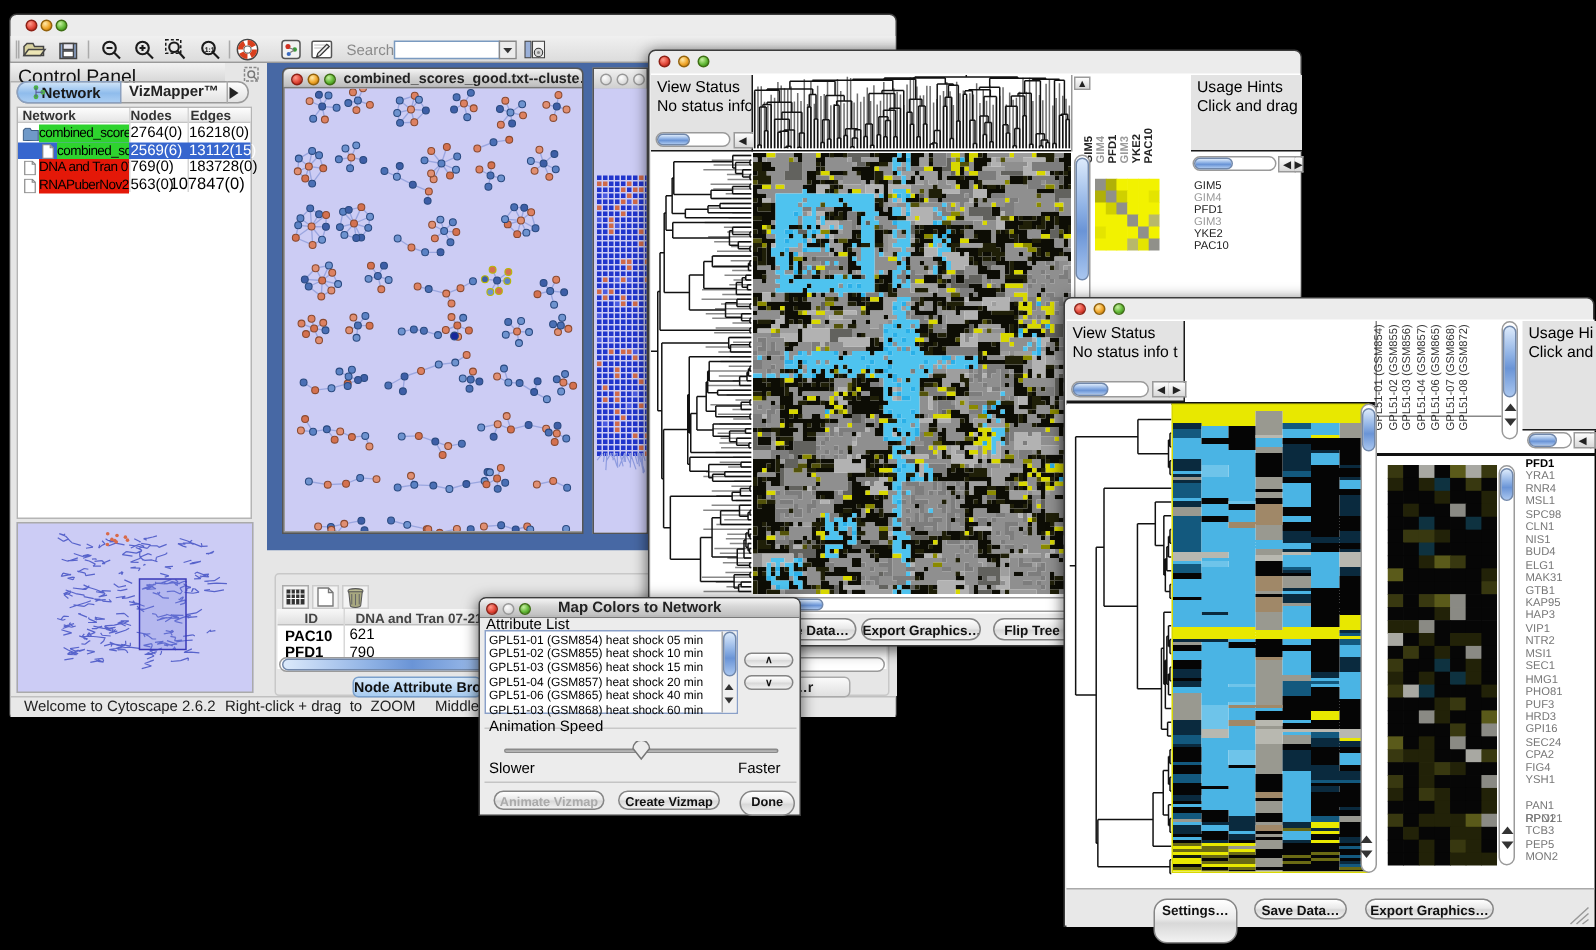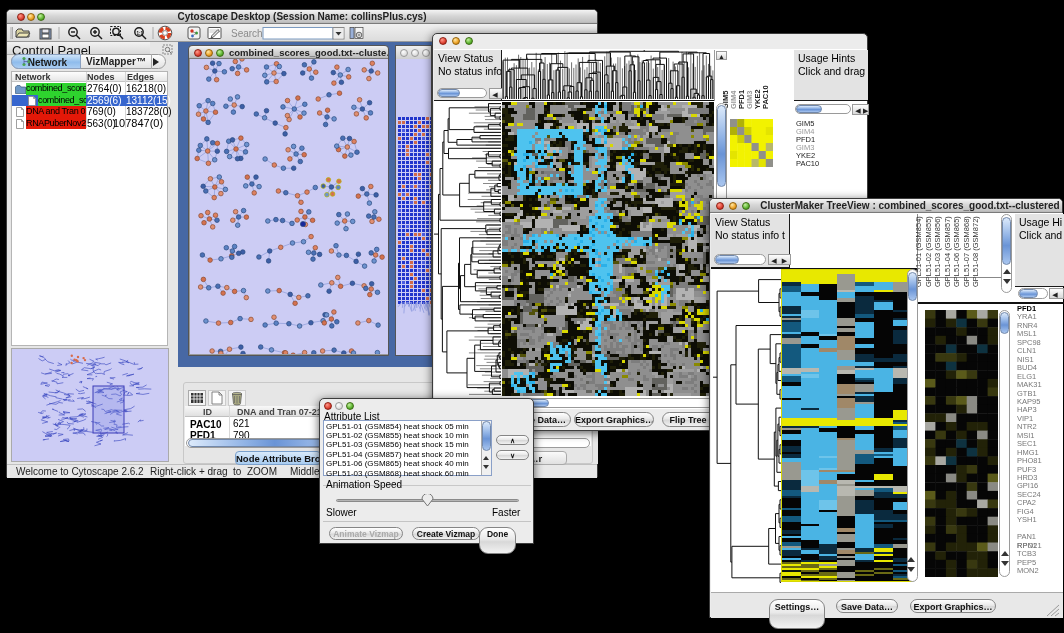--- a/index.html
+++ b/index.html
@@ -13,21 +13,20 @@
 .sbtrack{position:absolute;background:#fff;border:1px solid #9a9a9a;border-radius:7px}
 .sbthumb{position:absolute;border-radius:6px;background:linear-gradient(180deg,#dceafb,#8fb2e5 40%,#6a94d6 60%,#a9c6ef);border:1px solid #7188ab}
 .sbthumbh{position:absolute;border-radius:6px;background:linear-gradient(90deg,#dceafb,#8fb2e5 40%,#6a94d6 60%,#a9c6ef);border:1px solid #7188ab}
 .btn{position:absolute;background:linear-gradient(#fff,#e9e9e9 45%,#d8d8d8 55%,#f2f2f2);border:1px solid #858585;border-radius:9px;font-size:9.5px;font-weight:bold;color:#111;text-align:center;white-space:nowrap;overflow:hidden}
 .statusbox{position:absolute;background:#e3e3e3;border-right:1.5px solid #1a1a1a;border-bottom:1.5px solid #1a1a1a;font-size:10.5px;color:#000;line-height:13px;padding:2px 0 0 4px;white-space:nowrap;overflow:hidden}
 .arrbox{position:absolute;width:12px;height:11px;background:linear-gradient(#fdfdfd,#d8d8d8);border:1px solid #9a9a9a;font-size:7px;color:#222;text-align:center;line-height:11px}
 .rotlbl{position:absolute;transform:rotate(-90deg);transform-origin:left bottom;font-size:7.5px;color:#222;white-space:nowrap}
 </style></head>
 <body>
 <div class="win" style="left:6px;top:9px;width:592px;height:469px;border-radius:5px 5px 2px 2px">
-    <div class="tbar">Cytoscape Desktop (Session Name: collinsPlus.cys)</div>
     <div class="tl r" style="left:10px"></div>
     <div class="tl y" style="left:20px"></div>
     <div class="tl g" style="left:30px"></div>
     <div class="abs" style="left:0;top:14px;width:100%;height:18px;background:linear-gradient(#f0f0f0,#dcdcdc);border-bottom:1px solid #9a9a9a"></div>
     <svg class="abs" style="left:0;top:14px" width="370" height="18">
 <line x1="4" y1="3" x2="4" y2="15" stroke="#aaa"></line>
       <line x1="5.5" y1="3" x2="5.5" y2="15" stroke="#aaa"></line>
 <g stroke="#444" stroke-width="1">
 <path d="M9 13V7l2-2h4l1 2h6v6z" fill="#d8d2a0"></path>
         <path d="M9 13l3-4h11l-3 4z" fill="#ece5b5"></path>
@@ -1023,21 +1022,20 @@
     <div class="abs" style="left:363px;top:109px;font-size:7.5px;color:#999">GIM3</div>
     <div class="abs" style="left:363px;top:117px;font-size:7.5px;color:#222">YKE2</div>
     <div class="abs" style="left:363px;top:125px;font-size:7.5px;color:#222">PAC10</div>
     <div class="sbtrack" style="left:70px;top:364px;width:211px;height:10px"></div>
     <div class="sbthumb" style="left:72px;top:365px;width:44px;height:8px"></div>
     <div class="btn" style="left:76px;top:378px;width:62px;height:15px;line-height:15px;font-size:9px">Save Data…</div>
     <div class="btn" style="left:141px;top:378px;width:80px;height:15px;line-height:15px;font-size:9px">Export Graphics…</div>
     <div class="btn" style="left:229px;top:378px;width:82px;height:15px;line-height:15px;font-size:9px">Flip Tree Nodes</div>
   </div>
 <div class="win" style="left:709px;top:198px;width:354px;height:420px">
-    <div class="tbar" style="padding-left:48px">ClusterMaker TreeView : combined_scores_good.txt--clustered</div>
     <div class="tl r" style="left:6px"></div>
     <div class="tl y" style="left:19px"></div>
     <div class="tl g" style="left:32px"></div>
     <div class="abs" style="left:1px;top:14px;width:352px;height:379px;background:#fff"></div>
     <div class="statusbox" style="left:1px;top:15px;width:79px;height:54px">View Status<br>No status info t</div>
     <div class="sbtrack" style="left:4px;top:55px;width:52px;height:11px"></div>
     <div class="sbthumb" style="left:5px;top:56px;width:24px;height:9px"></div>
     <div class="arrbox" style="left:58px;top:55px">◀</div>
     <div class="arrbox" style="left:69px;top:55px;border-left:none">▶</div>
     <div class="abs" style="left:1px;top:69px;width:206px;height:1.5px;background:#111"></div>
@@ -1343,20 +1341,21 @@
     <div class="abs" style="left:290.5px;top:362px;width:0;height:0;border-left:4px solid transparent;border-right:4px solid transparent;border-top:5px solid #333"></div>
     <div class="abs" style="left:1px;top:393px;width:352px;height:26px;background:#e8e8e8;border-top:1px solid #aaa"></div>
     <div class="btn" style="left:59px;top:400px;width:56px;height:30px;line-height:14px;font-size:9px">Settings…</div>
     <div class="btn" style="left:126px;top:400px;width:62px;height:14px;line-height:14px;font-size:9px">Save Data…</div>
     <div class="btn" style="left:200px;top:400px;width:86px;height:14px;line-height:14px;font-size:9px">Export Graphics…</div>
     <svg class="abs" style="left:336px;top:405px" width="14" height="13">
       <path d="M13 1L1 12M13 5L5 12M13 9L9 12" stroke="#999" stroke-width="1"></path>
     </svg>
   </div>
 <div class="win" style="left:319px;top:398px;width:215px;height:146px;border-radius:5px 5px 0 0">
+    <div class="tbar" style="height:13px;line-height:13px">Map Colors to Network</div>
     <div class="tl r" style="left:4px;top:2.5px"></div>
     <div class="tl i" style="left:15px;top:2.5px"></div>
     <div class="tl g" style="left:26px;top:2.5px"></div>
     <div class="abs" style="left:4px;top:12px;font-size:10px;color:#000">Attribute List</div>
     <div class="abs" style="left:3px;top:21px;width:169px;height:56px;background:#fff;border:1px solid #8aa0c8"></div>
     <div class="abs" style="left:6px;top:22.5px;font-size:8px;color:#000;white-space:nowrap">GPL51-01 (GSM854) heat shock 05 min</div>
     <div class="abs" style="left:6px;top:31.9px;font-size:8px;color:#000;white-space:nowrap">GPL51-02 (GSM855) heat shock 10 min</div>
     <div class="abs" style="left:6px;top:41.3px;font-size:8px;color:#000;white-space:nowrap">GPL51-03 (GSM856) heat shock 15 min</div>
     <div class="abs" style="left:6px;top:50.7px;font-size:8px;color:#000;white-space:nowrap">GPL51-04 (GSM857) heat shock 20 min</div>
     <div class="abs" style="left:6px;top:60.1px;font-size:8px;color:#000;white-space:nowrap">GPL51-06 (GSM865) heat shock 40 min</div>
@@ -1371,13 +1370,13 @@
     <div class="abs" style="left:4px;top:80px;font-size:10px;color:#000;background:transparent;padding:0 2px">Animation Speed</div>
     <div class="abs" style="left:16px;top:100px;width:183px;height:3px;background:linear-gradient(#9a9a9a,#d0d0d0);border:1px solid #8a8a8a;border-radius:2px"></div>
     <svg class="abs" style="left:101px;top:95px" width="13" height="13">
       <path d="M1 5a5.5 5.5 0 0 1 11 0l-5.5 7z" fill="#ececec" stroke="#777"></path>
     </svg>
     <div class="abs" style="left:6px;top:108px;font-size:10px;color:#000">Slower</div>
     <div class="abs" style="left:172px;top:108px;font-size:10px;color:#000">Faster</div>
     <div class="abs" style="left:3px;top:122px;width:208px;height:0;border-top:1px solid #c4c4c4"></div>
     <div class="btn" style="left:9px;top:128px;width:74px;height:13px;line-height:13px;color:#aaa;font-size:8.5px">Animate Vizmap</div>
     <div class="btn" style="left:92px;top:128px;width:68px;height:13px;line-height:13px;font-size:8.5px">Create Vizmap</div>
-    <div class="btn" style="left:159px;top:128px;width:37px;height:27px;line-height:13px;font-size:8.5px">Done</div>
+    <div class="btn" style="left:173px;top:128px;width:37px;height:17px;line-height:13px;font-size:8.5px">Done</div>
   </div>
 </body></html>

